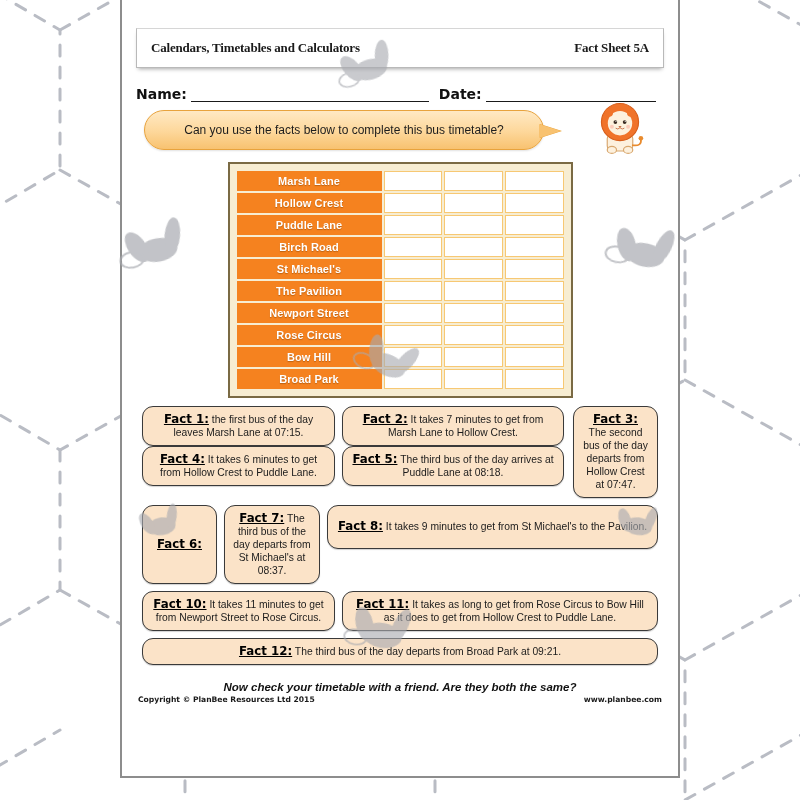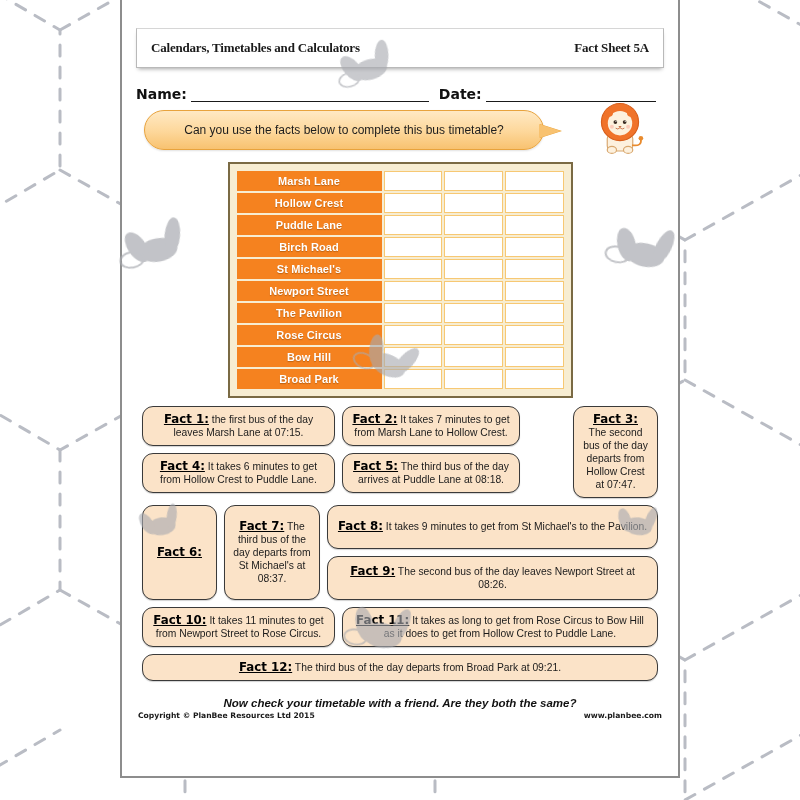--- a/index.html
+++ b/index.html
@@ -200,28 +200,28 @@
   .fact b {
     font-family: "DejaVu Sans", sans-serif;
     font-weight: bold;
     font-size: 11.8px;
     text-decoration: underline;
     color: #000;
   }
 
   
   .w-a { width: 193px; }
-  .w-b { width: 178px; }
+  .w-b { width: 222px; }
   .w-c { width: 85px; }
   .w-d { width: 75px; }
   .w-e { width: 96px; }
   .w-f { flex: 1; }
   .w-full { width: 100%; }
 
-  .col-stack { display: flex; flex-direction: column; gap: 7px; flex: 1; }
+  .col-stack { display: flex; flex-direction: column; gap: 0; flex: 1; }
 
   
   .closing {
     text-align: center;
     font-style: italic;
     font-weight: bold;
     font-size: 11.5px;
     color: #111;
     margin-top: 16px;
   }
@@ -347,27 +347,27 @@
               <td class="blank"></td>
               <td class="blank"></td>
             </tr>
             <tr>
               <td class="stop">St Michael's</td>
               <td class="blank"></td>
               <td class="blank"></td>
               <td class="blank"></td>
             </tr>
             <tr>
+              <td class="stop">The Pavilion</td>
+              <td class="blank"></td>
+              <td class="blank"></td>
+              <td class="blank"></td>
+            </tr>
+            <tr>
               <td class="stop">Newport Street</td>
-              <td class="blank"></td>
-              <td class="blank"></td>
-              <td class="blank"></td>
-            </tr>
-            <tr>
-              <td class="stop">The Pavilion</td>
               <td class="blank"></td>
               <td class="blank"></td>
               <td class="blank"></td>
             </tr>
             <tr>
               <td class="stop">Rose Circus</td>
               <td class="blank"></td>
               <td class="blank"></td>
               <td class="blank"></td>
             </tr>
@@ -424,24 +424,20 @@
              </p>
         </div>
         <div class="fact w-e">
           <p><b>Fact 7:</b>
              <span>The third bus of the day departs from St Michael's at 08:37.</span></p>
         </div>
         <div class="col-stack">
           <div class="fact w-full" style="min-height:44px;">
             <p><b>Fact 8:</b>
                <span>It takes 9 minutes to get from St Michael's to the Pavilion.</span></p>
-          </div>
-          <div class="fact w-full" style="min-height:44px;">
-            <p><b>Fact 9:</b>
-               <span>The second bus of the day leaves Newport Street at 08:26.</span></p>
           </div>
         </div>
       </div>
 
       <div class="fact-row">
         <div class="fact w-a">
           <p><b>Fact 10:</b>
              <span>It takes 11 minutes to get from Newport Street to Rose Circus.</span></p>
         </div>
         <div class="fact w-f">

